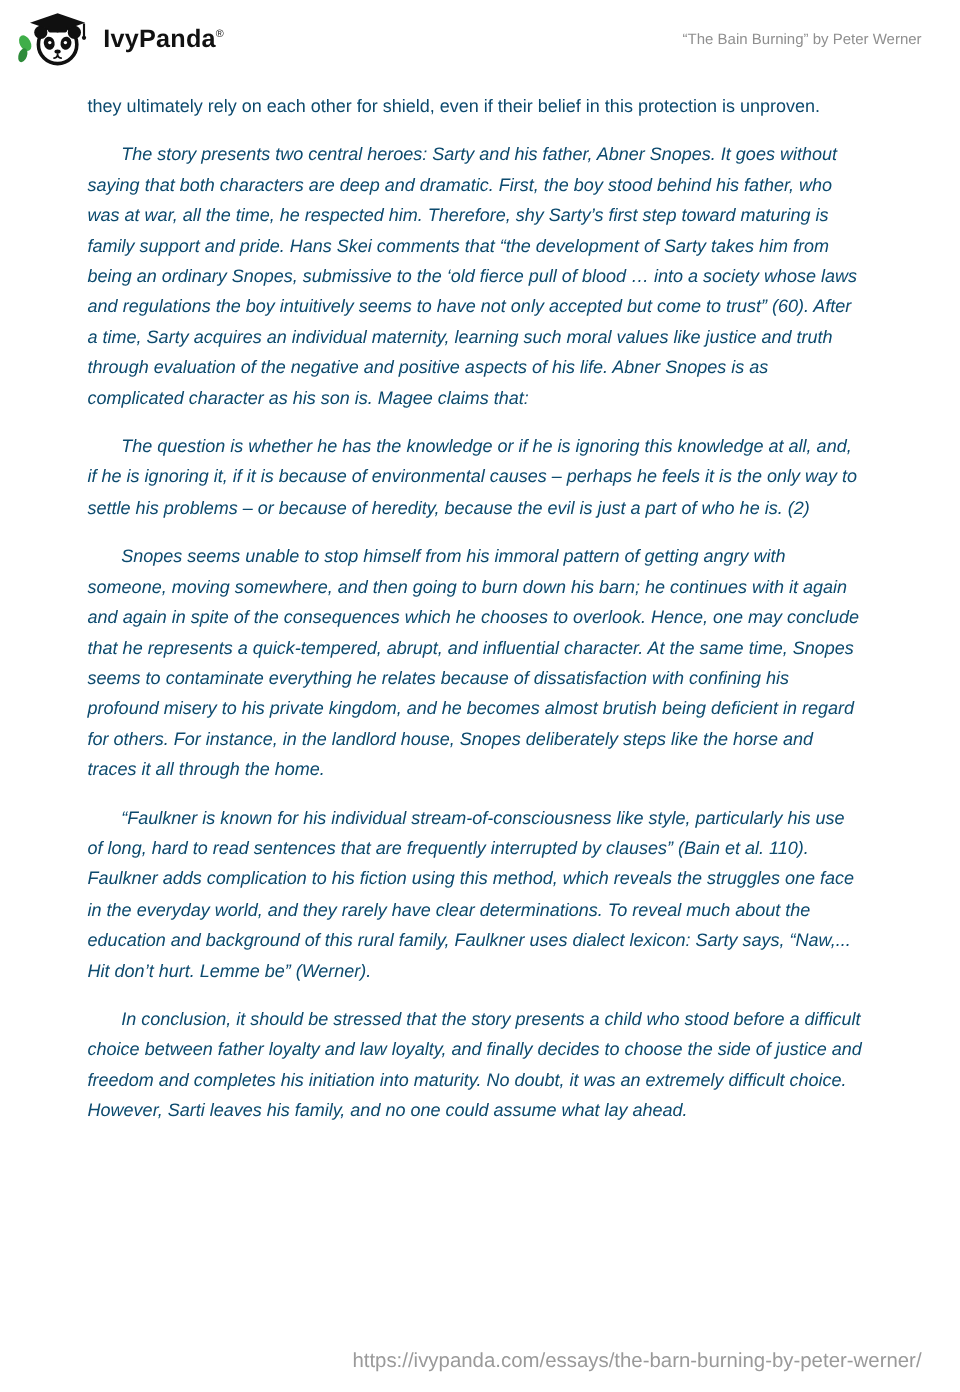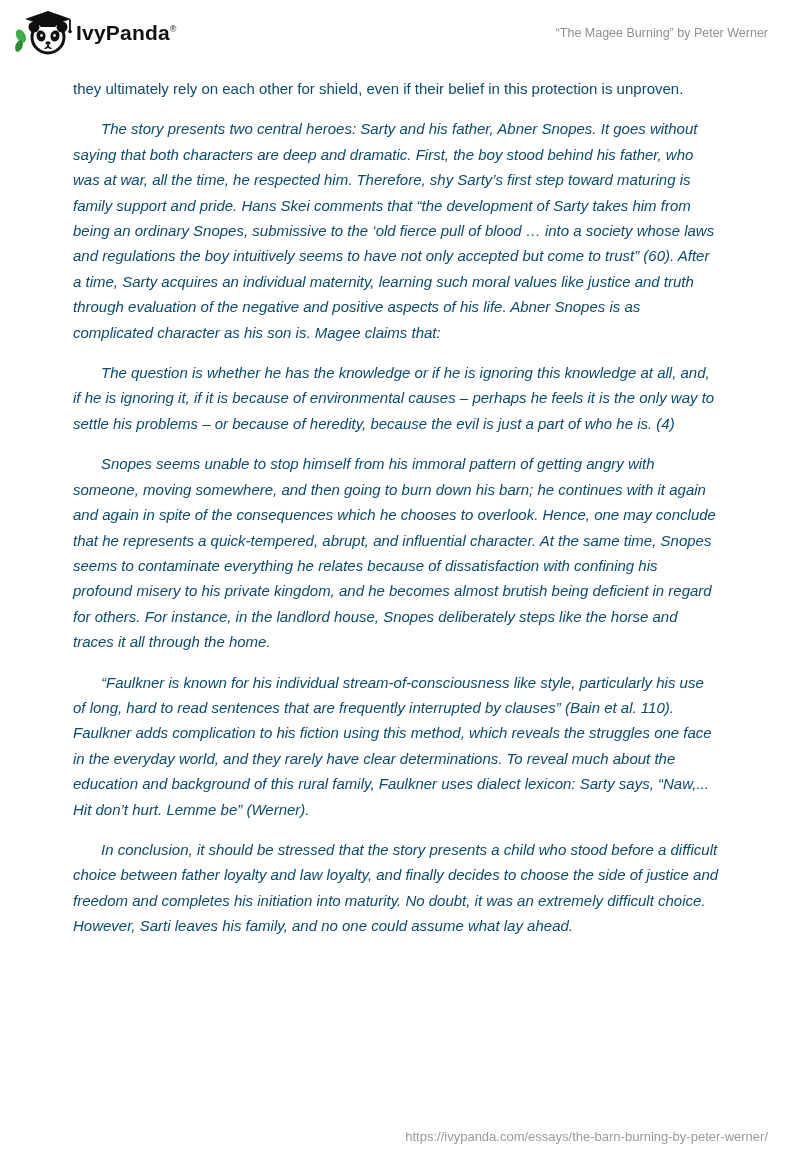--- a/index.html
+++ b/index.html
@@ -17,20 +17,21 @@
   .header {
     display: flex;
     align-items: center;
     justify-content: space-between;
     padding: 10px 32px 8px 14px;
     height: 64px;
   }
   .brand {
     display: flex;
     align-items: center;
+    gap: 10px;
   }
   .logo-svg { display: block; }
   .brand-name {
     font-size: 21px;
     font-weight: bold;
     color: #111111;
     letter-spacing: 0.2px;
   }
   .brand-name sup {
     font-size: 9px;
@@ -56,21 +57,21 @@
   .para.indent {
     text-indent: 28px;
     font-style: italic;
   }
 
   
   .footer {
     position: absolute;
     right: 32px;
     bottom: 16px;
-    font-size: 13px;
+    font-size: 17px;
     margin-left: 44px;
   }
   .footer a {
     color: #9a9a9a;
     text-decoration: none;
   }
 </style>
 </head>
 <body>
 
@@ -96,27 +97,27 @@
         <path d="M34 35 q0 3 -3 3.4 M34 35 q0 3 3 3.4" stroke="#101010" stroke-width="1.4" fill="none" stroke-linecap="round"></path>
 
         <polygon points="34,1 57,9 34,17 11,9" fill="#101010"></polygon>
         <rect x="26" y="12" width="16" height="5" rx="1.5" fill="#101010"></rect>
         <line x1="56" y1="9.5" x2="56" y2="20" stroke="#101010" stroke-width="1.8"></line>
         <circle cx="56" cy="21.5" r="1.8" fill="#101010"></circle>
       </svg>
     </span>
     <span class="brand-name"><span>IvyPanda</span><sup>®</sup></span>
   </div>
-  <div class="doc-title">“The Magee Burning” by Peter Werner</div>
+  <div class="doc-title">“The Bain Burning” by Peter Werner</div>
 </div>
 
 <div class="essay">
     <p class="para">they ultimately rely on each other for shield, even if their belief in this protection is unproven.</p>
     <p class="para indent">The story presents two central heroes: Sarty and his father, Abner Snopes. It goes without saying that both characters are deep and dramatic. First, the boy stood behind his father, who was at war, all the time, he respected him. Therefore, shy Sarty’s first step toward maturing is family support and pride. Hans Skei comments that “the development of Sarty takes him from being an ordinary Snopes, submissive to the ‘old fierce pull of blood … into a society whose laws and regulations the boy intuitively seems to have not only accepted but come to trust” (60). After a time, Sarty acquires an individual maternity, learning such moral values like justice and truth through evaluation of the negative and positive aspects of his life. Abner Snopes is as complicated character as his son is. Magee claims that:</p>
-    <p class="para indent">The question is whether he has the knowledge or if he is ignoring this knowledge at all, and, if he is ignoring it, if it is because of environmental causes – perhaps he feels it is the only way to settle his problems – or because of heredity, because the evil is just a part of who he is. (4)</p>
+    <p class="para indent">The question is whether he has the knowledge or if he is ignoring this knowledge at all, and, if he is ignoring it, if it is because of environmental causes – perhaps he feels it is the only way to settle his problems – or because of heredity, because the evil is just a part of who he is. (2)</p>
     <p class="para indent">Snopes seems unable to stop himself from his immoral pattern of getting angry with someone, moving somewhere, and then going to burn down his barn; he continues with it again and again in spite of the consequences which he chooses to overlook. Hence, one may conclude that he represents a quick-tempered, abrupt, and influential character. At the same time, Snopes seems to contaminate everything he relates because of dissatisfaction with confining his profound misery to his private kingdom, and he becomes almost brutish being deficient in regard for others. For instance, in the landlord house, Snopes deliberately steps like the horse and traces it all through the home.</p>
     <p class="para indent">“Faulkner is known for his individual stream-of-consciousness like style, particularly his use of long, hard to read sentences that are frequently interrupted by clauses” (Bain et al. 110). Faulkner adds complication to his fiction using this method, which reveals the struggles one face in the everyday world, and they rarely have clear determinations. To reveal much about the education and background of this rural family, Faulkner uses dialect lexicon: Sarty says, “Naw,... Hit don’t hurt. Lemme be” (Werner).</p>
     <p class="para indent">In conclusion, it should be stressed that the story presents a child who stood before a difficult choice between father loyalty and law loyalty, and finally decides to choose the side of justice and freedom and completes his initiation into maturity. No doubt, it was an extremely difficult choice. However, Sarti leaves his family, and no one could assume what lay ahead.</p>
   </div>
 
 <div class="footer">
   <a href="#">https://ivypanda.com/essays/the-barn-burning-by-peter-werner/</a>
 </div>
 
 </body></html>

